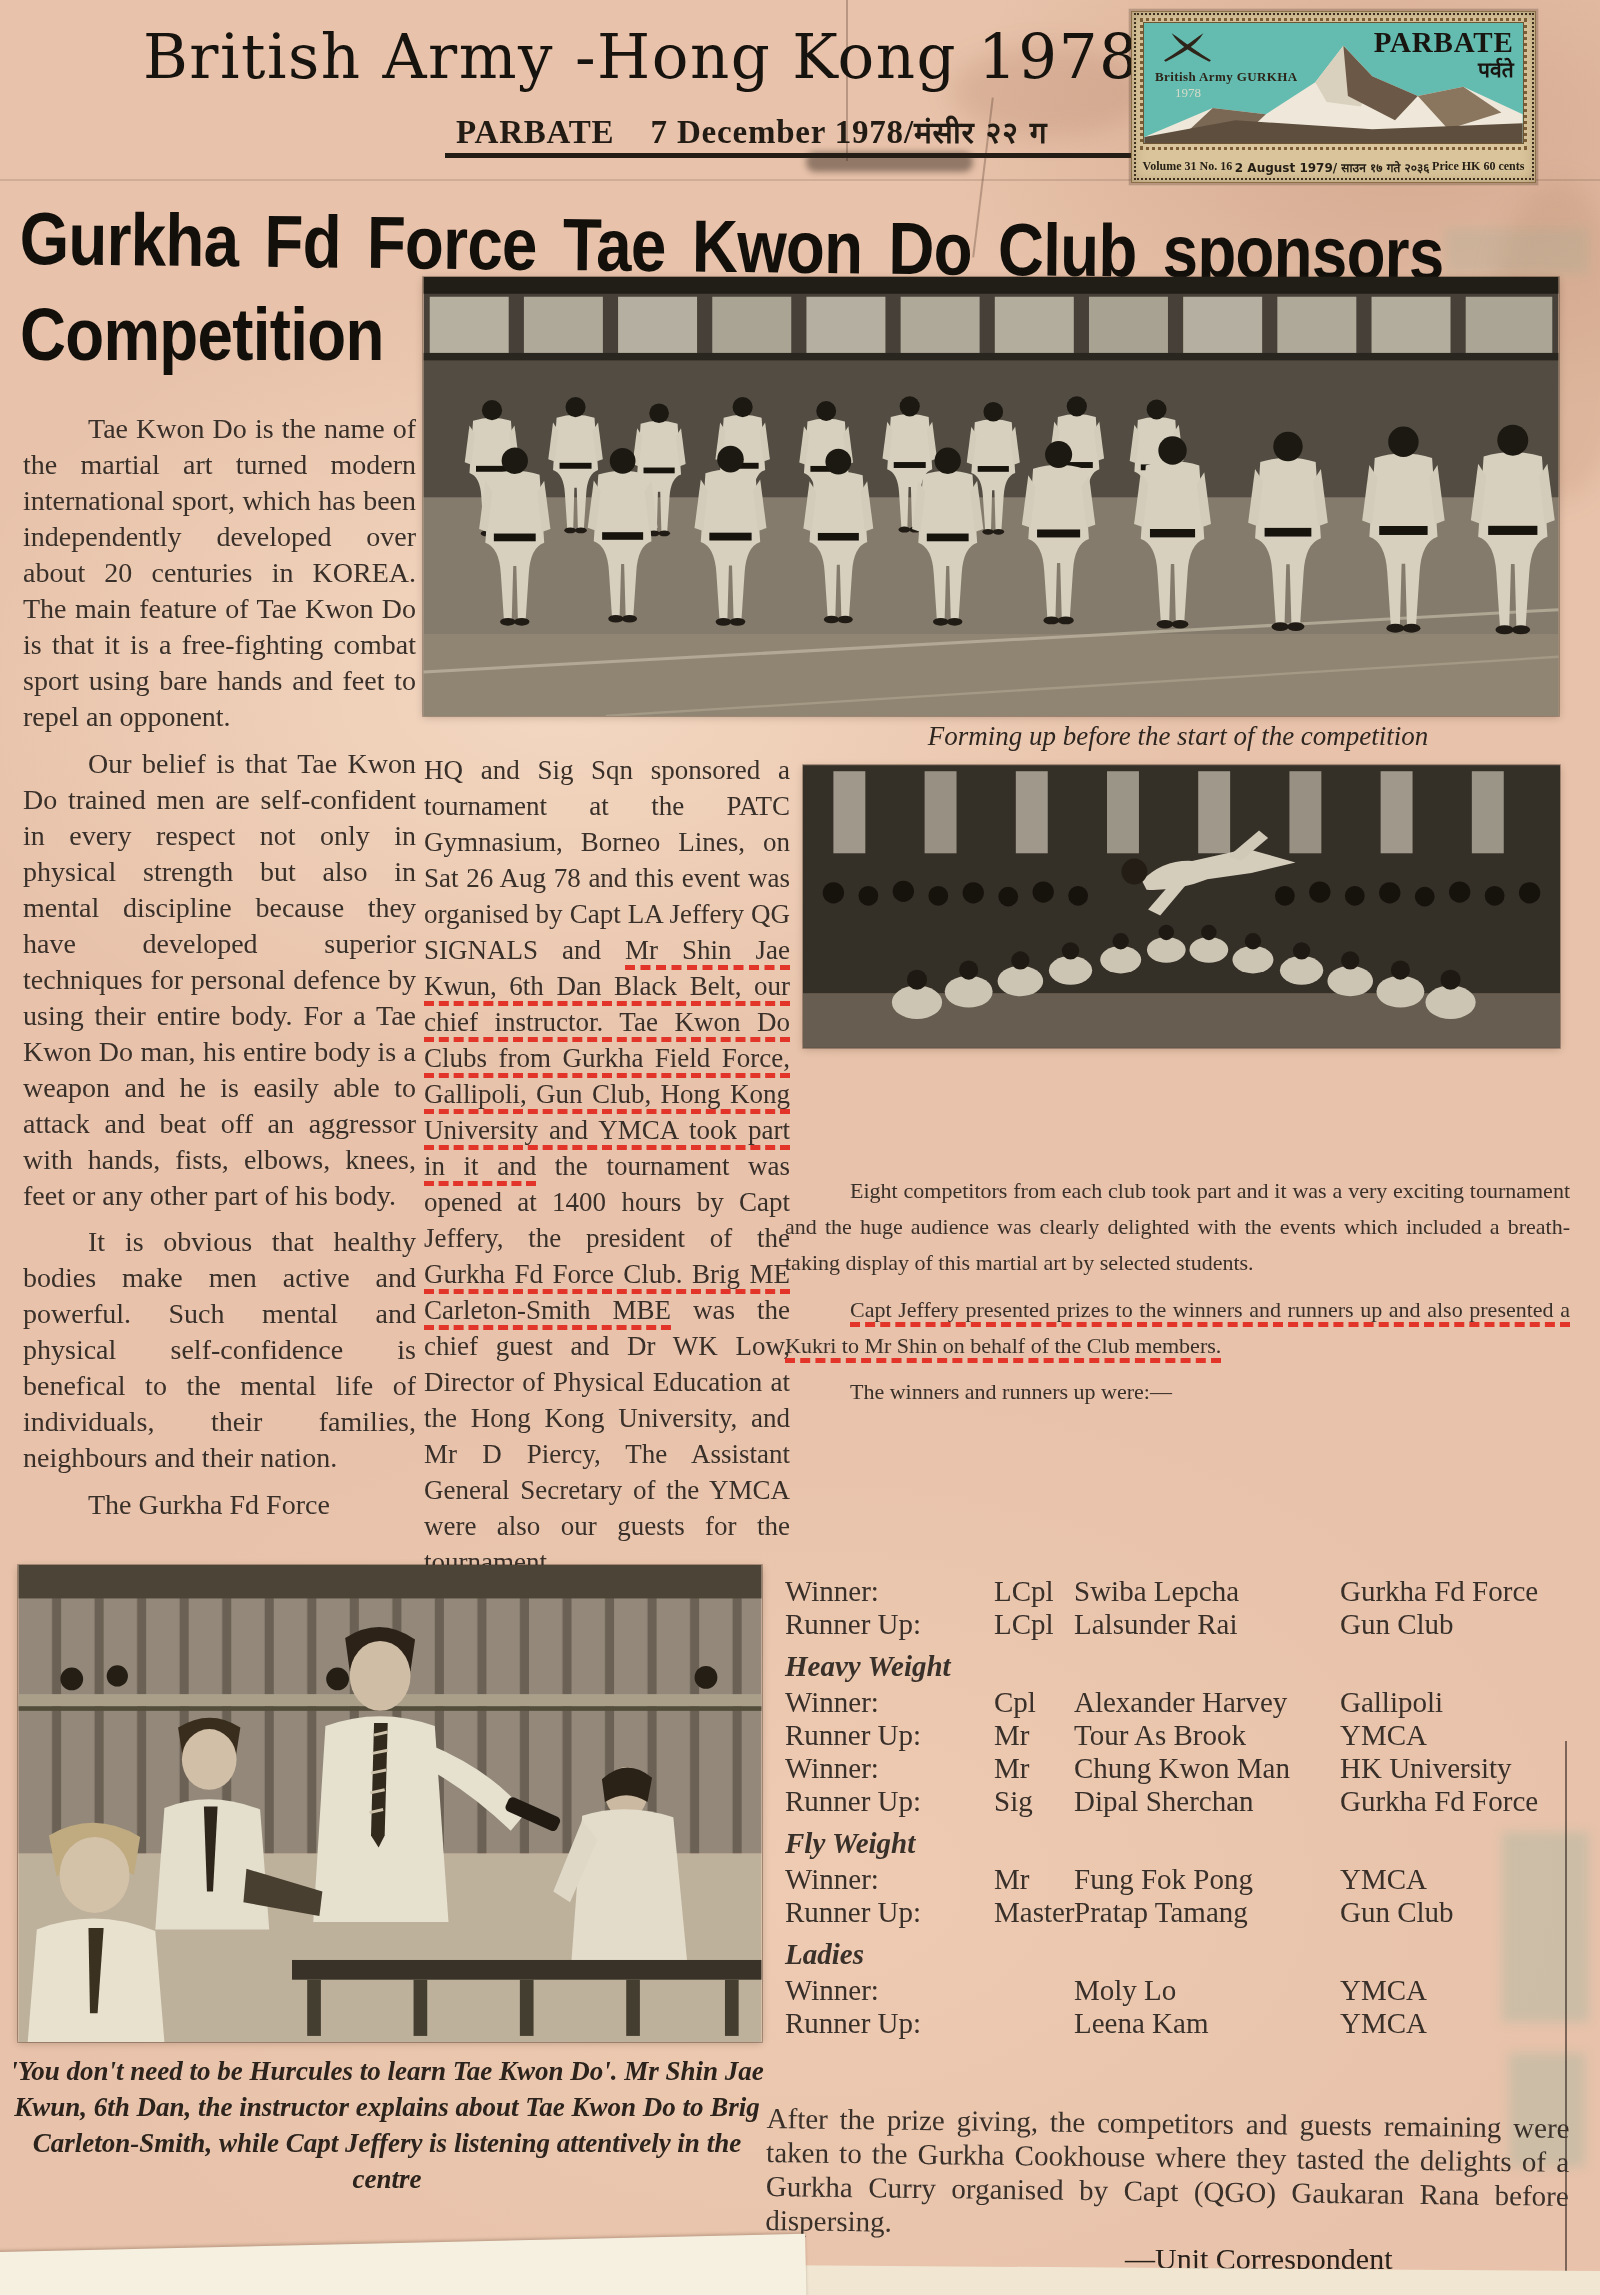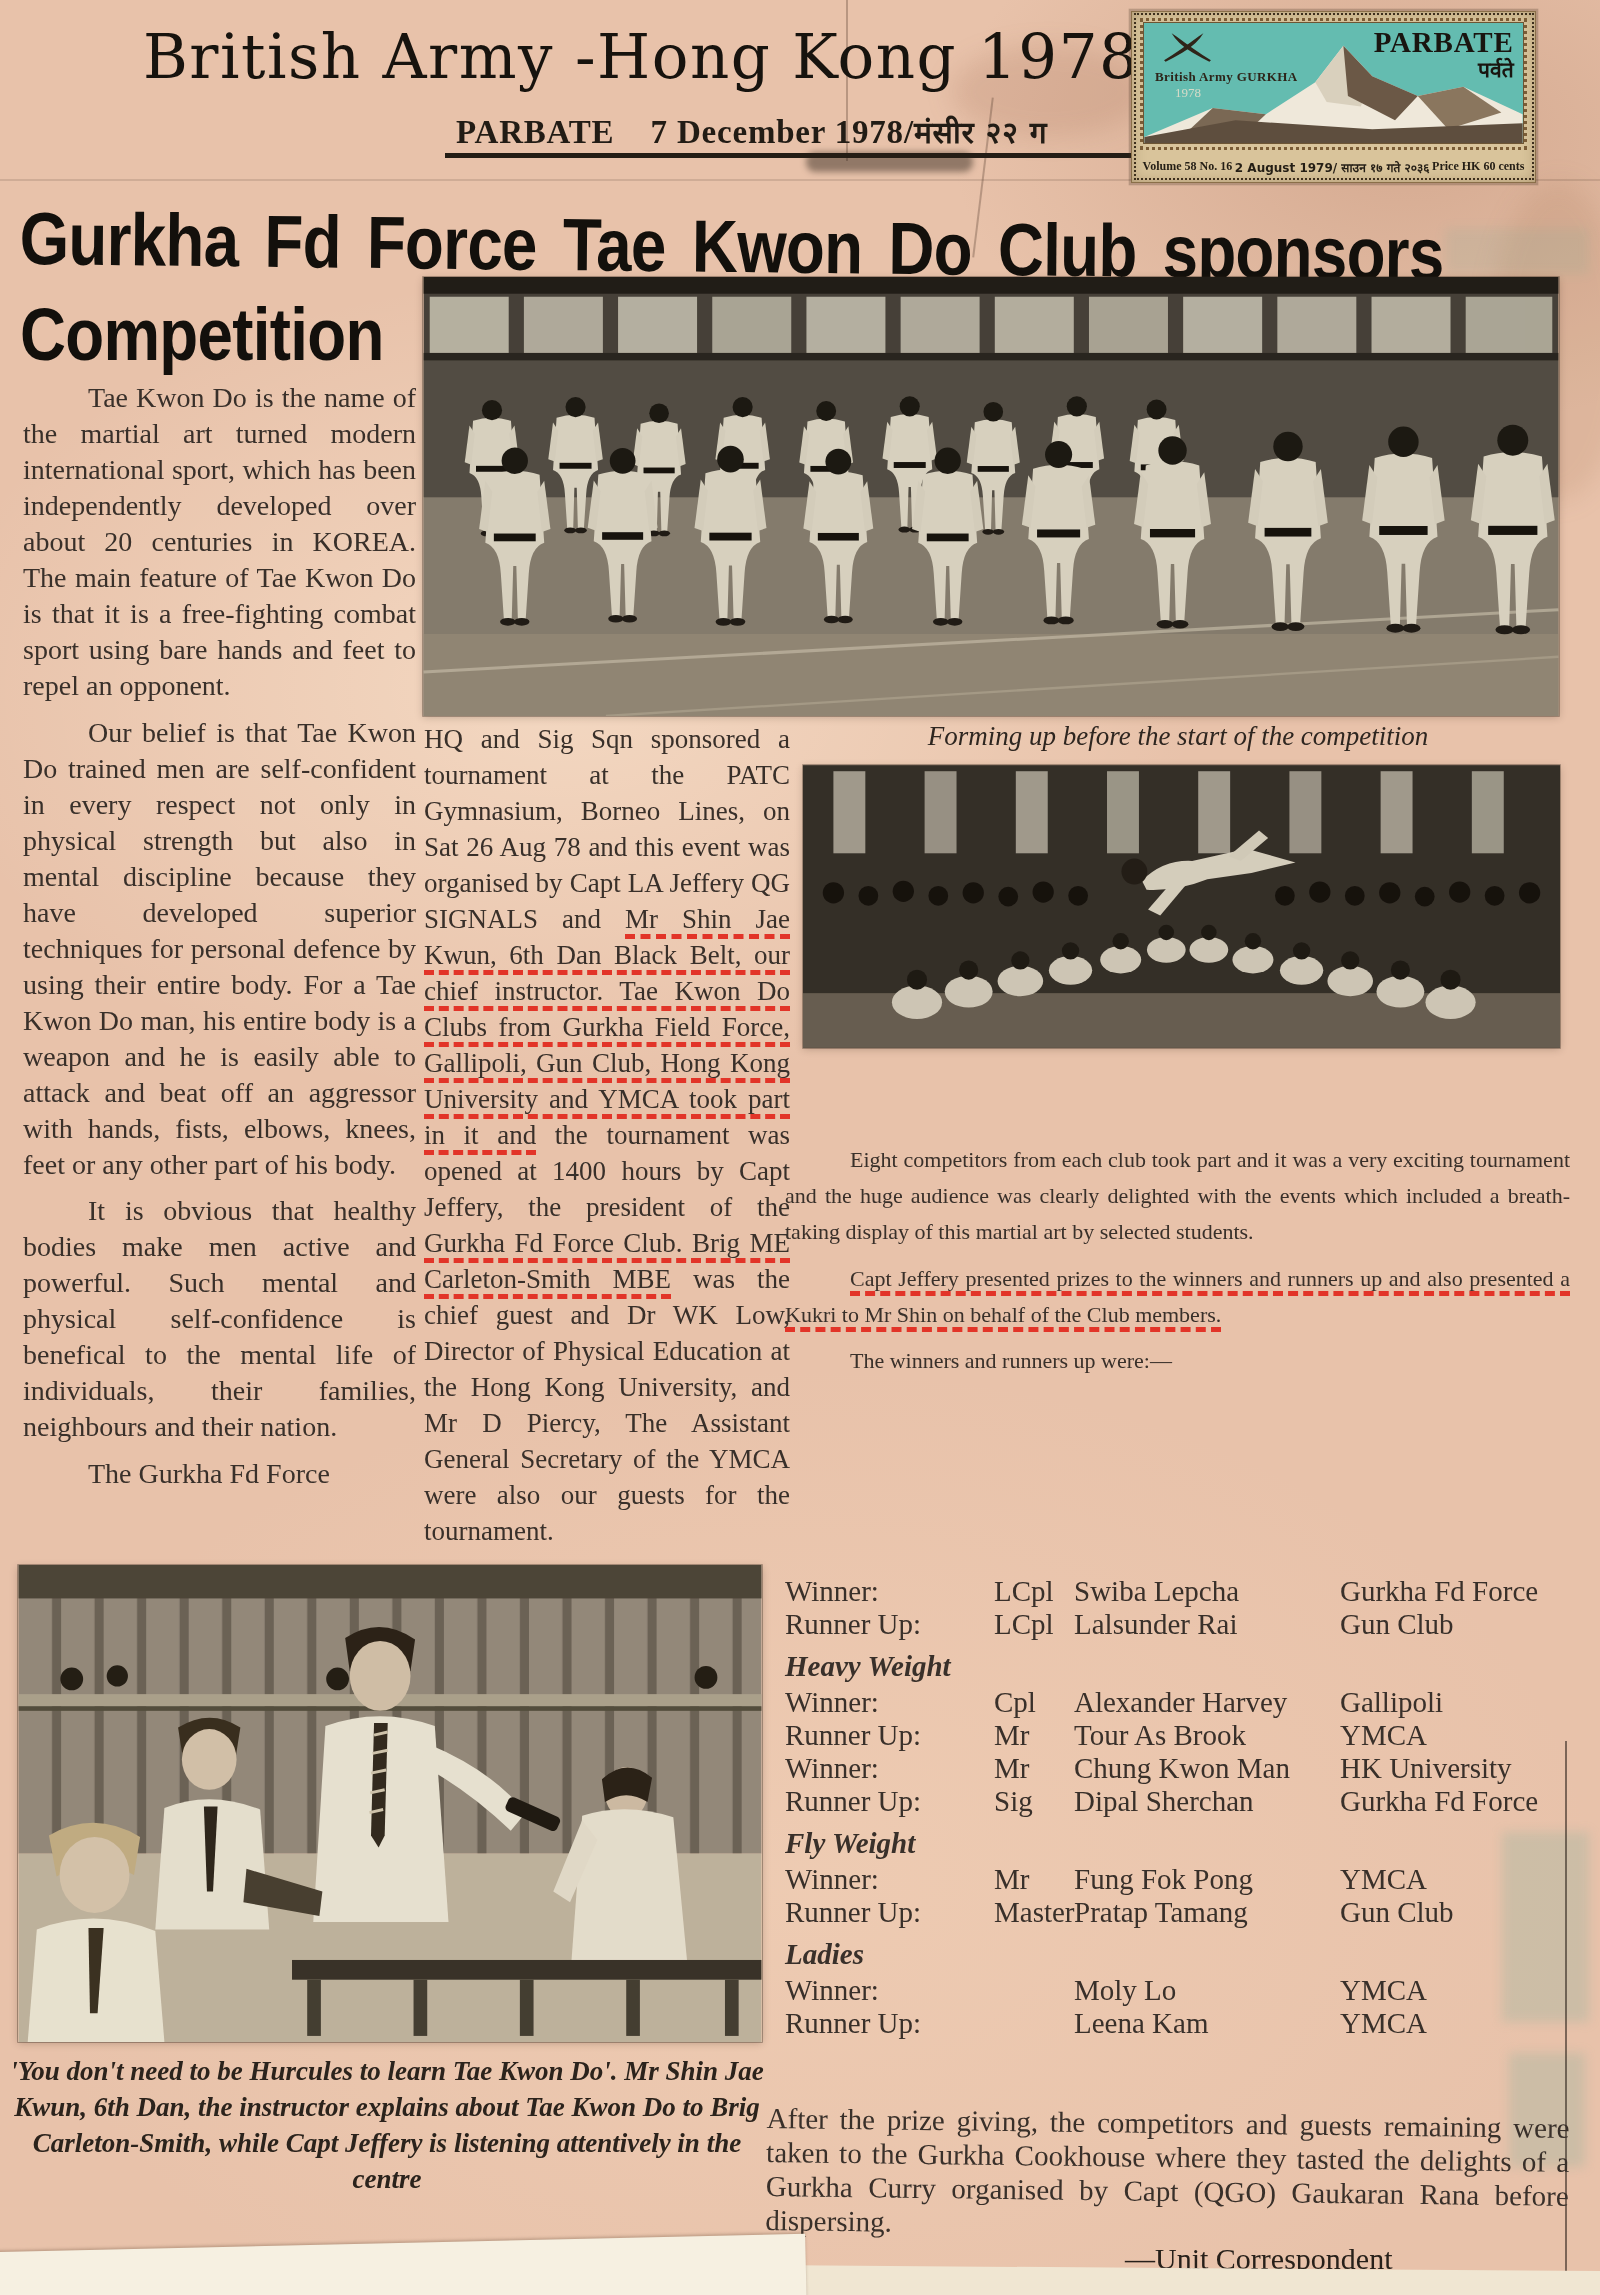--- a/index.html
+++ b/index.html
@@ -38,21 +38,21 @@
     font-size:12px;font-weight:bold;color:#241e15;}
   .stamp-foot .dev{font-family:"DejaVu Sans",sans-serif;}
 
   .headline1{position:absolute;left:20px;top:196px;width:1749px;transform:scaleX(.86) rotate(.55deg);
     transform-origin:left top;font-family:"Liberation Sans",sans-serif;font-weight:bold;font-size:74px;
     color:#13100c;letter-spacing:-0.8px;word-spacing:10.6px;white-space:nowrap;}
   .headline2{position:absolute;left:20px;top:292px;width:532px;transform:scaleX(.86);
     transform-origin:left top;font-family:"Liberation Sans",sans-serif;font-weight:bold;font-size:74px;
     color:#13100c;letter-spacing:-0.8px;white-space:nowrap;}
 
-  .col{position:absolute;text-align:justify;}
+  .col{position:absolute;text-align:justify;margin-top:31px;}
   .col1{left:23px;top:380px;width:393px;height:1201px;font-size:28px;line-height:36px;overflow:hidden;}
   .col2{left:424px;top:721px;width:366px;height:839px;font-size:27px;line-height:36px;overflow:hidden;}
   .col3{left:785px;top:1142px;width:785px;height:435px;font-size:22px;line-height:36px;overflow:hidden;}
   .para{margin:0 0 10.6px;text-indent:65px;}
   .para.noindent{text-indent:0;}
   .red-u{border-bottom:5.3px dashed #e23428;}
 
   .photo{position:absolute;box-shadow:0 0 0 0.8px rgba(40,30,20,.4), 0 1.5px 7.6px rgba(60,40,25,.25);overflow:hidden;}
   .photo svg{display:block;}
   .photo1{left:423px;top:277px;width:1136px;height:439px;}
@@ -124,21 +124,21 @@
         <div class="t">British Army GURKHA</div>
         <div class="y">1978</div>
       </div>
       <div class="stamp-name">
         <div class="en">PARBATE</div>
         <div class="np">पर्वते</div>
       </div>
     </div>
     <div class="stamp-chain"></div>
     <div class="stamp-foot">
-      <span>Volume 58 No. 16</span>
+      <span>Volume 31 No. 16</span>
       <span class="dev">2 August 1979/ साउन १७ गते २०३६</span>
       <span>Price HK 60 cents</span>
     </div>
   </div>
 
   <div class="headline1">Gurkha Fd Force Tae Kwon Do Club  sponsors</div>
   <div class="headline2">Competition</div>
 
   <div class="photo photo1">
     <svg width="1136" height="439" viewBox="0 0 1494 578">

